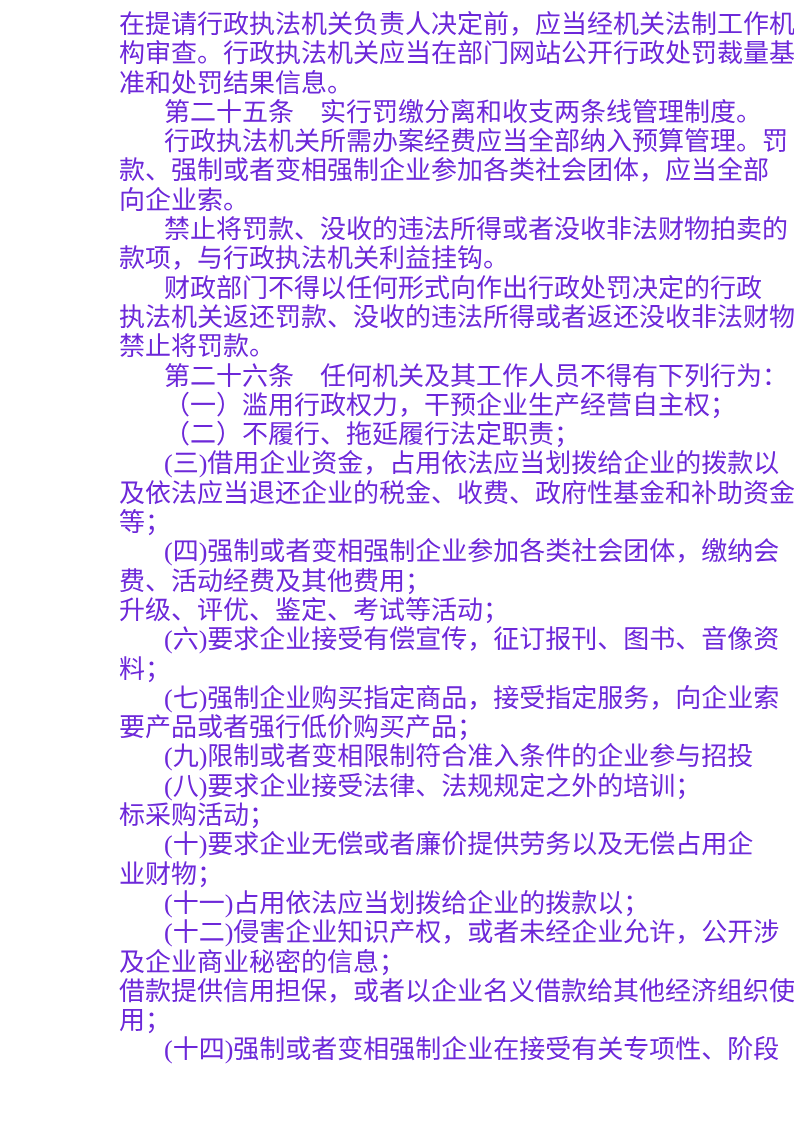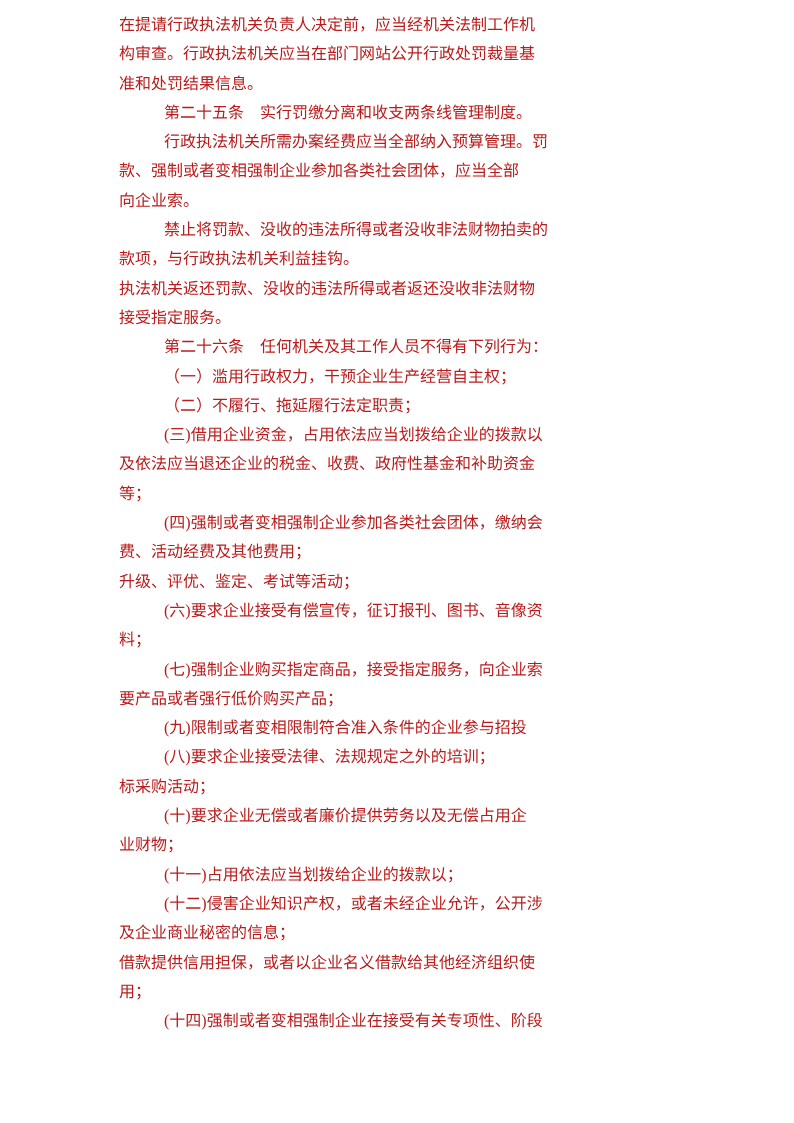--- a/index.html
+++ b/index.html
@@ -17,23 +17,23 @@
     width: 794px;
     height: 1123px;
     background: #ffffff;
   }
   .text-block {
     position: absolute;
     left: 119px;
     top: 10px;
     width: 586px;
     font-family: "Liberation Serif", "DejaVu Serif", serif;
-    font-size: 16px;
+    font-size: 26px;
     line-height: 29.3px;
-    color: #b91c1c;
+    color: #6d28d9;
     font-weight: 400;
   }
   .line {
     white-space: nowrap;
     height: 29.3px;
     letter-spacing: 0px;
   }
   .line.indent {
     padding-left: 45px;
   }
@@ -45,22 +45,23 @@
   <div class="text-block">
       <div class="line">在提请行政执法机关负责人决定前，应当经机关法制工作机</div>
       <div class="line">构审查。行政执法机关应当在部门网站公开行政处罚裁量基</div>
       <div class="line">准和处罚结果信息。</div>
       <div class="line indent">第二十五条　实行罚缴分离和收支两条线管理制度。</div>
       <div class="line indent">行政执法机关所需办案经费应当全部纳入预算管理。罚</div>
       <div class="line">款、强制或者变相强制企业参加各类社会团体，应当全部</div>
       <div class="line">向企业索。</div>
       <div class="line indent">禁止将罚款、没收的违法所得或者没收非法财物拍卖的</div>
       <div class="line">款项，与行政执法机关利益挂钩。</div>
+      <div class="line indent">财政部门不得以任何形式向作出行政处罚决定的行政</div>
       <div class="line">执法机关返还罚款、没收的违法所得或者返还没收非法财物</div>
-      <div class="line">接受指定服务。</div>
+      <div class="line">禁止将罚款。</div>
       <div class="line indent">第二十六条　任何机关及其工作人员不得有下列行为：</div>
       <div class="line indent">（一）滥用行政权力，干预企业生产经营自主权；</div>
       <div class="line indent">（二）不履行、拖延履行法定职责；</div>
       <div class="line indent">(三)借用企业资金，占用依法应当划拨给企业的拨款以</div>
       <div class="line">及依法应当退还企业的税金、收费、政府性基金和补助资金</div>
       <div class="line">等；</div>
       <div class="line indent">(四)强制或者变相强制企业参加各类社会团体，缴纳会</div>
       <div class="line">费、活动经费及其他费用；</div>
       <div class="line">升级、评优、鉴定、考试等活动；</div>
       <div class="line indent">(六)要求企业接受有偿宣传，征订报刊、图书、音像资</div>

